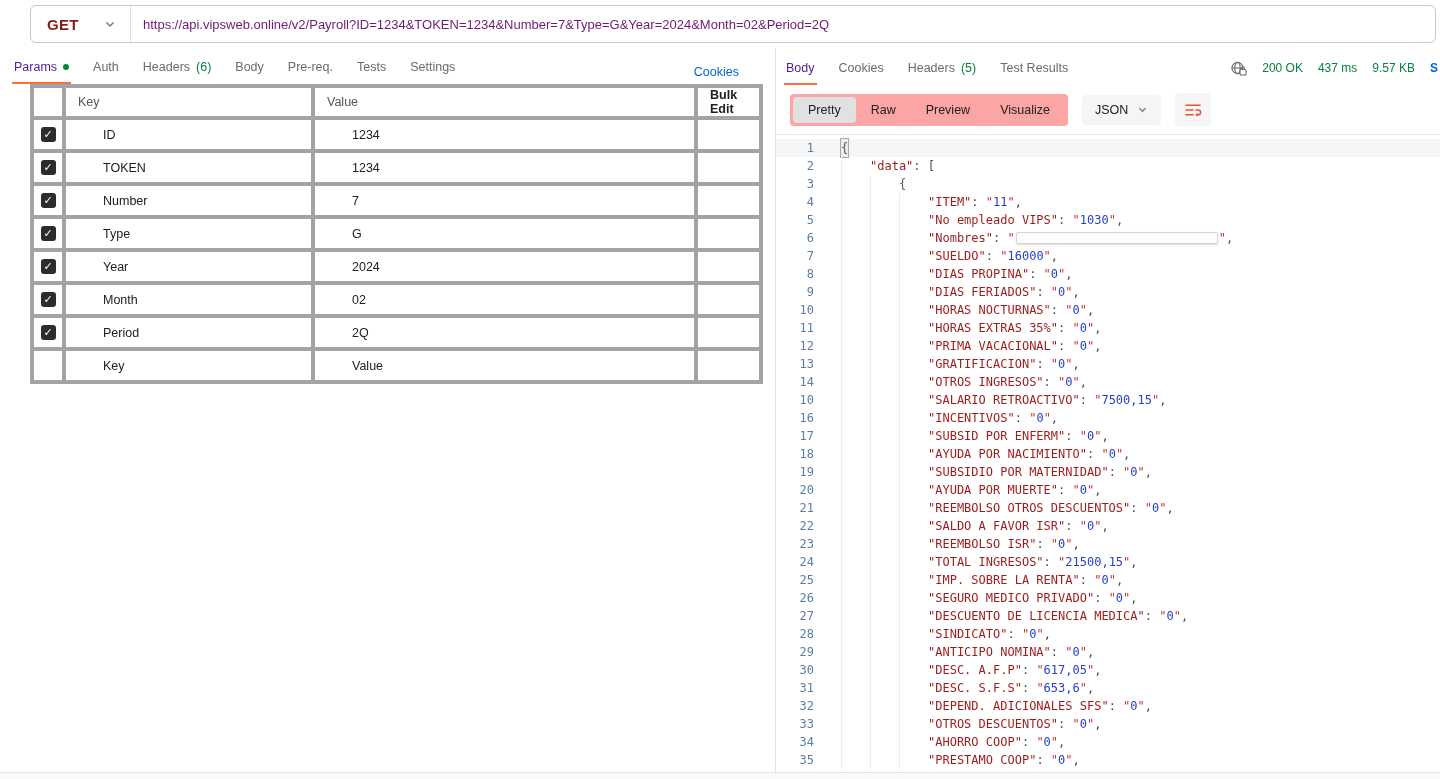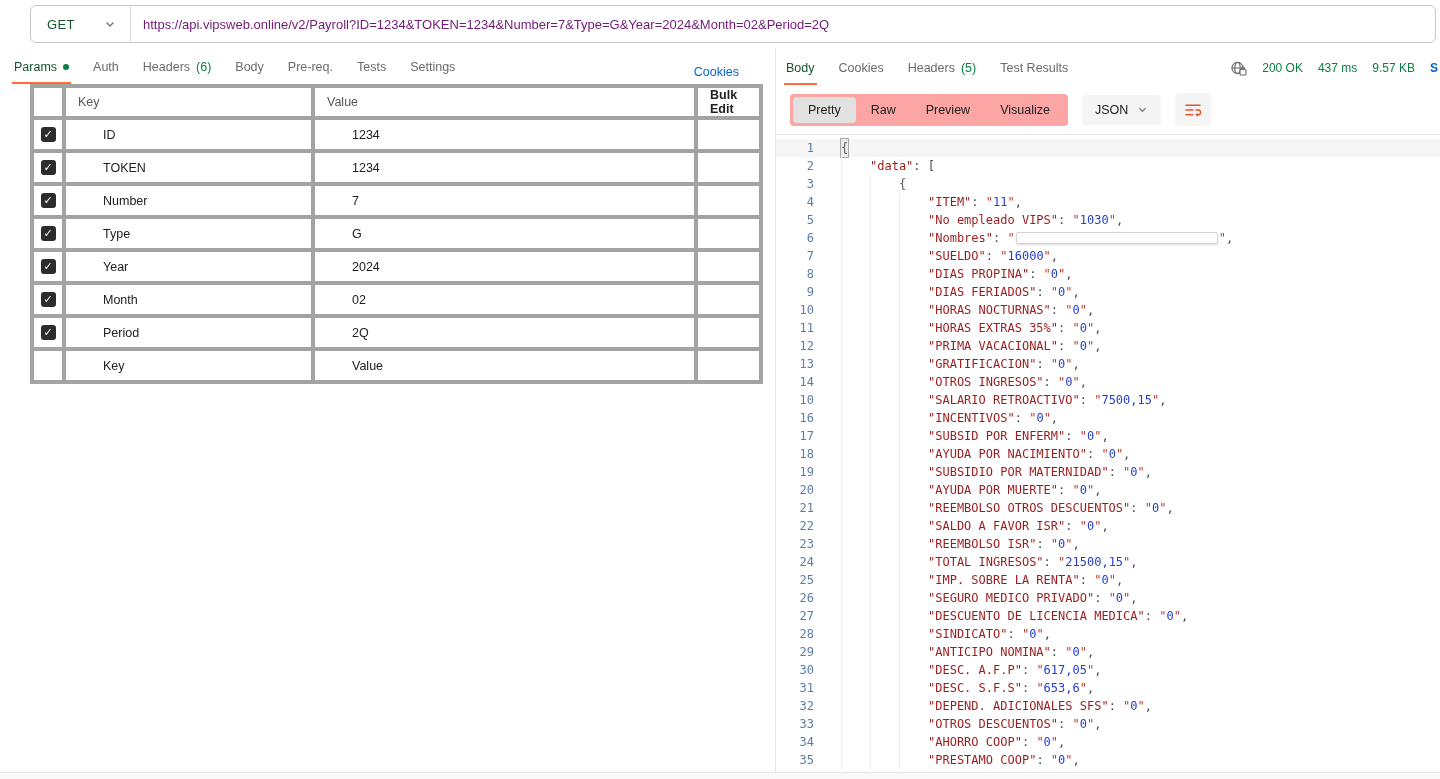--- a/index.html
+++ b/index.html
@@ -6,31 +6,31 @@
   html,body { width:1440px; height:779px; }
   body {
     font-family:"Liberation Sans",sans-serif;
     background:#ffffff; color:#212121;
     overflow:hidden; position:relative;
   }
   
   .urlbar-row { height:48px; display:flex; align-items:center; padding:0 4px 0 30px; }
   .urlbar { flex:1; height:38px; border:1px solid #c9c9c9; border-radius:6px; display:flex; align-items:center; background:#fff; overflow:hidden; }
   .method-box { width:100px; height:100%; padding:0 14px 0 16px; display:flex; align-items:center; justify-content:space-between; border-right:1px solid #dcdcdc; cursor:pointer; }
-  .method { color:#14532d; font-weight:400; font-size:13px; letter-spacing:.3px; }
+  .method { color:#7f1d1d; font-weight:700; font-size:15px; letter-spacing:.3px; }
   .url { padding-left:12px; font-size:13px; color:#701a75; white-space:nowrap; overflow:hidden; flex:1; }
   .chev { stroke:#7a7a7a; fill:none; stroke-width:1.5; }
   
   .main { display:flex; height:724px; }
   .left-pane { width:775px; flex:none; }
   .right-pane { flex:1; border-left:1px solid #e3e3e3; overflow:hidden; display:flex; flex-direction:column; }
   
   .tabs-row { display:flex; align-items:center; padding:12px 14px 0 14px; }
   .tab { margin-right:24px; font-size:12.5px; color:#6b6b6b; padding-bottom:10px; position:relative; cursor:pointer; display:flex; align-items:center; gap:6px; white-space:nowrap; }
-  .tab.active { color:#14532d; font-weight:500;text-align:right; }
+  .tab.active { color:#4c1d95; font-weight:500;text-align:right; }
   .tab.active::after { content:''; position:absolute; left:-2px; right:-2px; bottom:0; height:2px; background:#FF6C37; }
   .tab .tab-count { color:#0b8043; }
   .green-dot { width:6px; height:6px; border-radius:50%; background:#0b8043; display:inline-block; }
   .cookies-link { margin-left:auto; margin-right:22px; color:#0265D2; font-size:12.5px; font-weight:500; cursor:pointer; }
   
   .section-title { font-size:12px; font-weight:600; color:#555; padding:15px 14px 11px 14px; }
   .params-table { margin-left:30px; width:729px; border-collapse:collapse; font-size:12.5px; table-layout:fixed; }
   .params-table th, .params-table td { border:4px solid #a3a3a3; padding:0 12px; }
   .params-table th { height:28px; text-align:left; font-weight:500; color:#555; }
   .params-table th.bulk { font-weight:700; color:#212121; }

